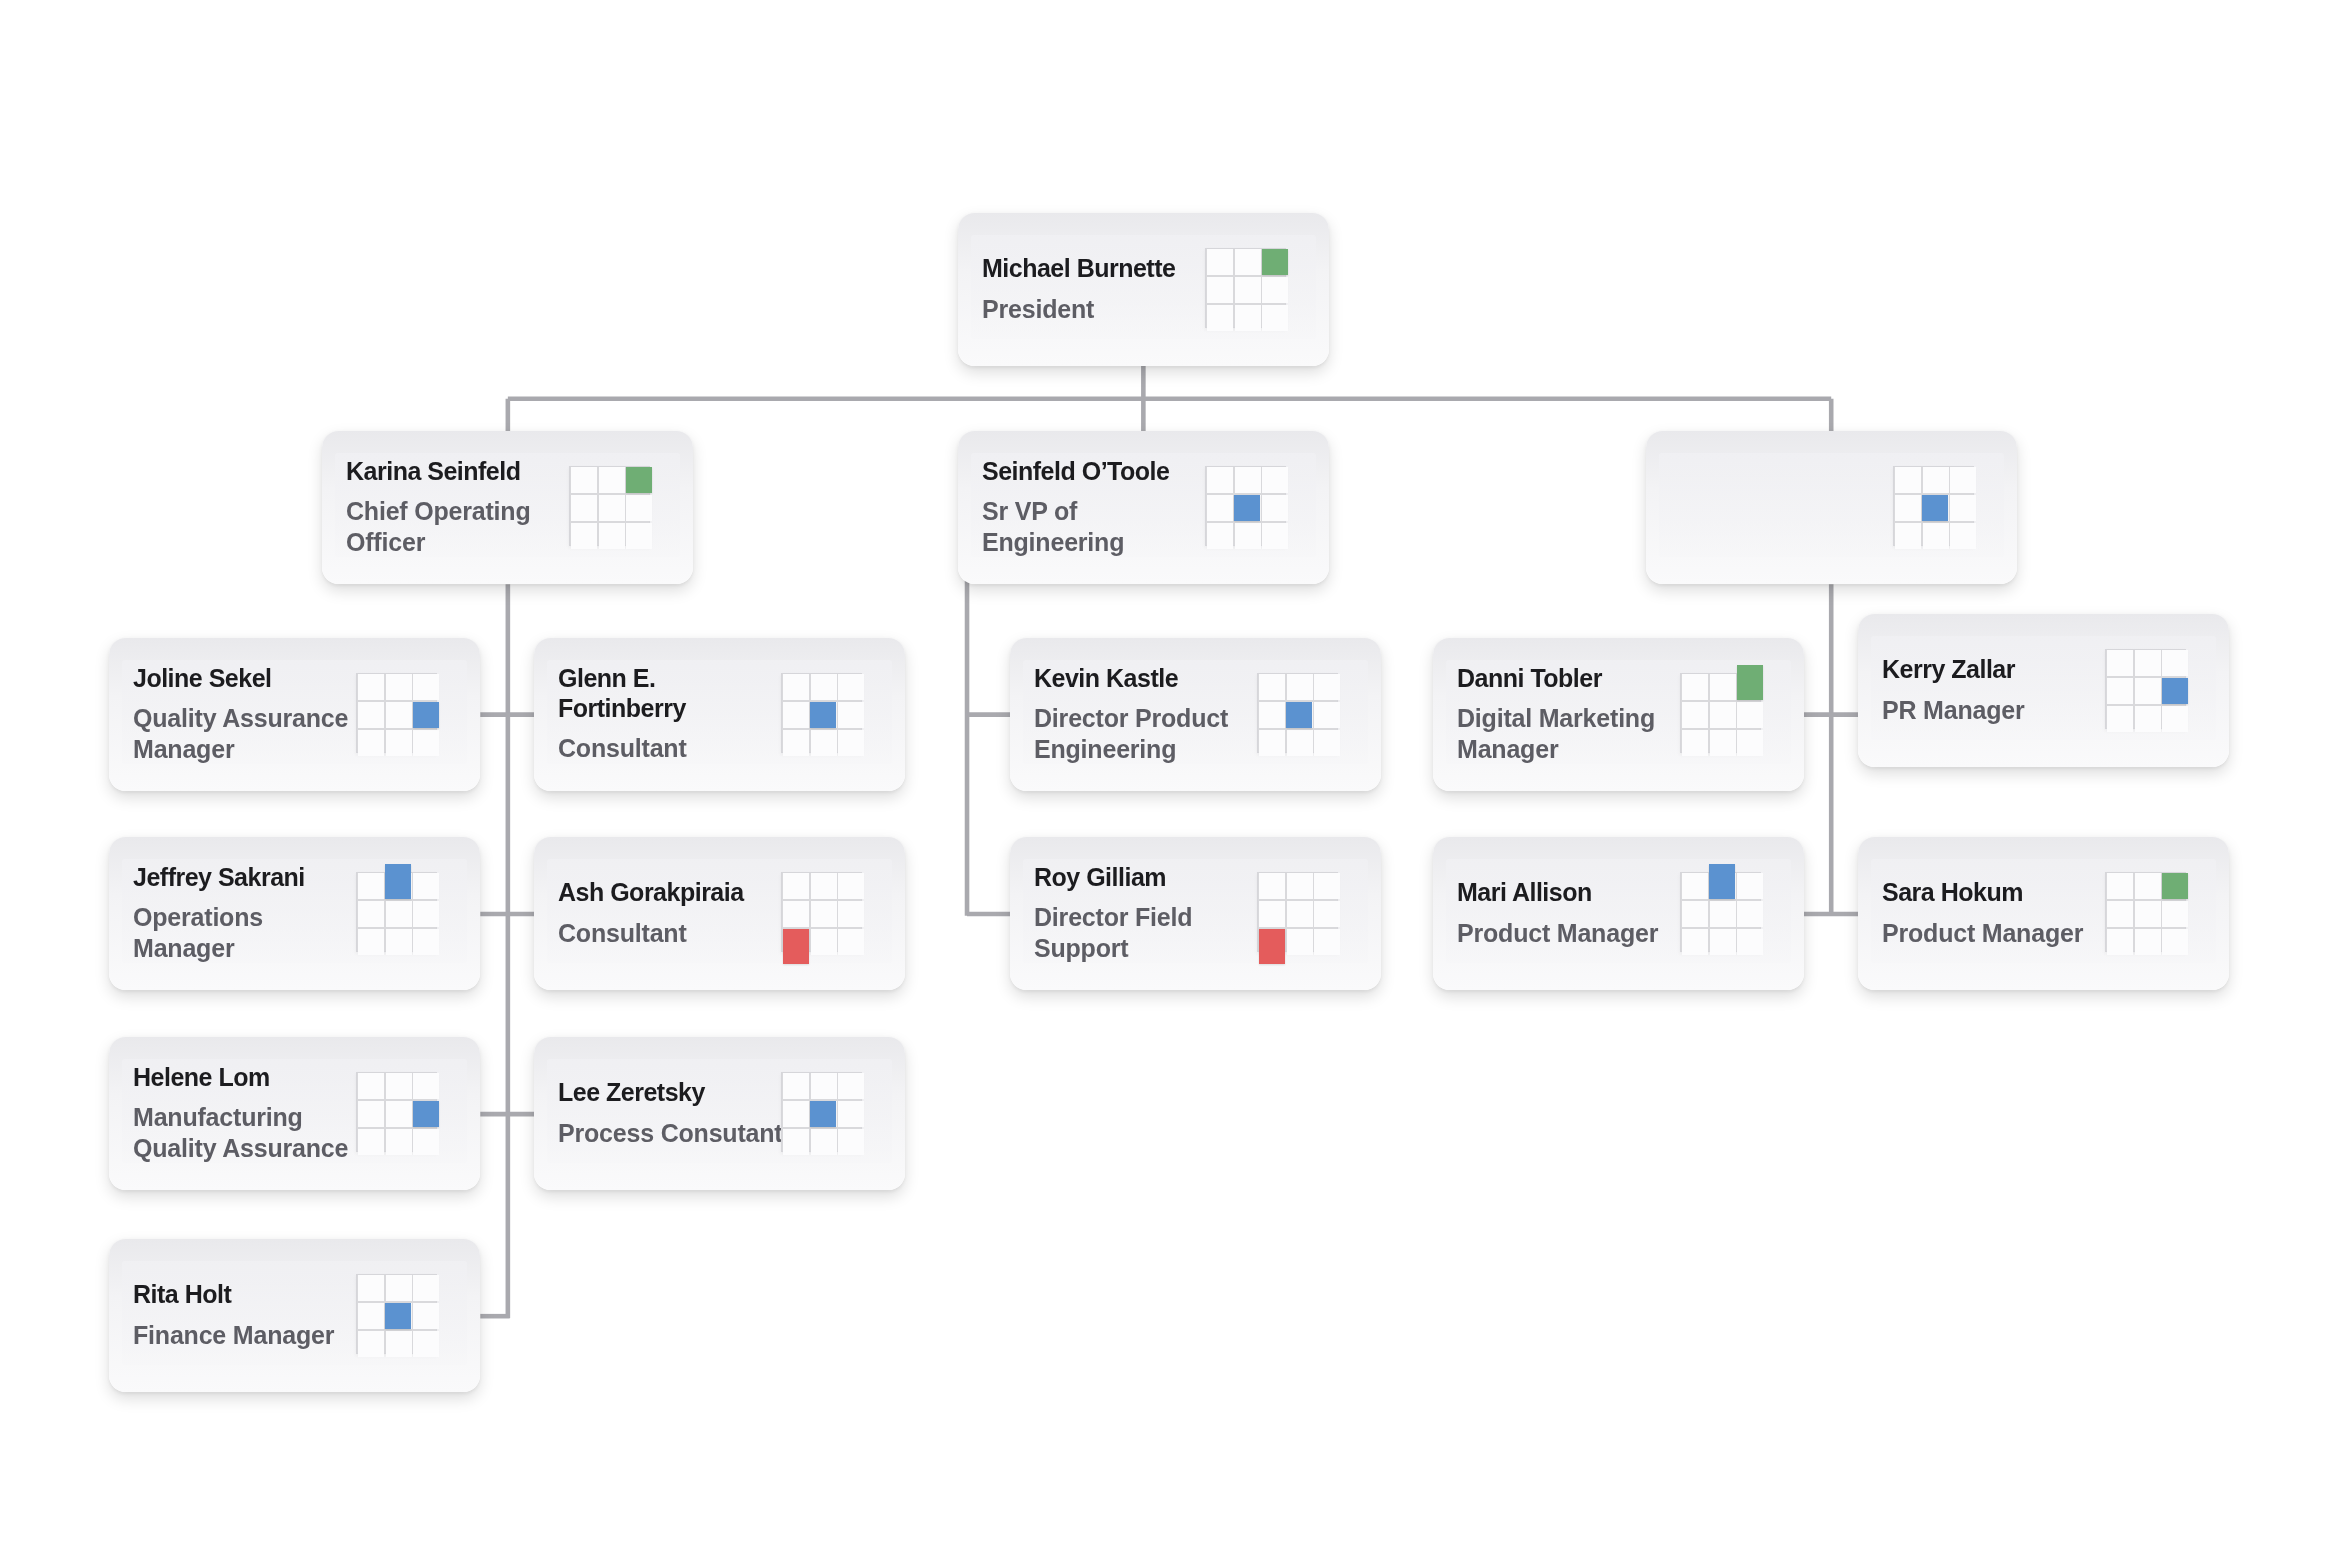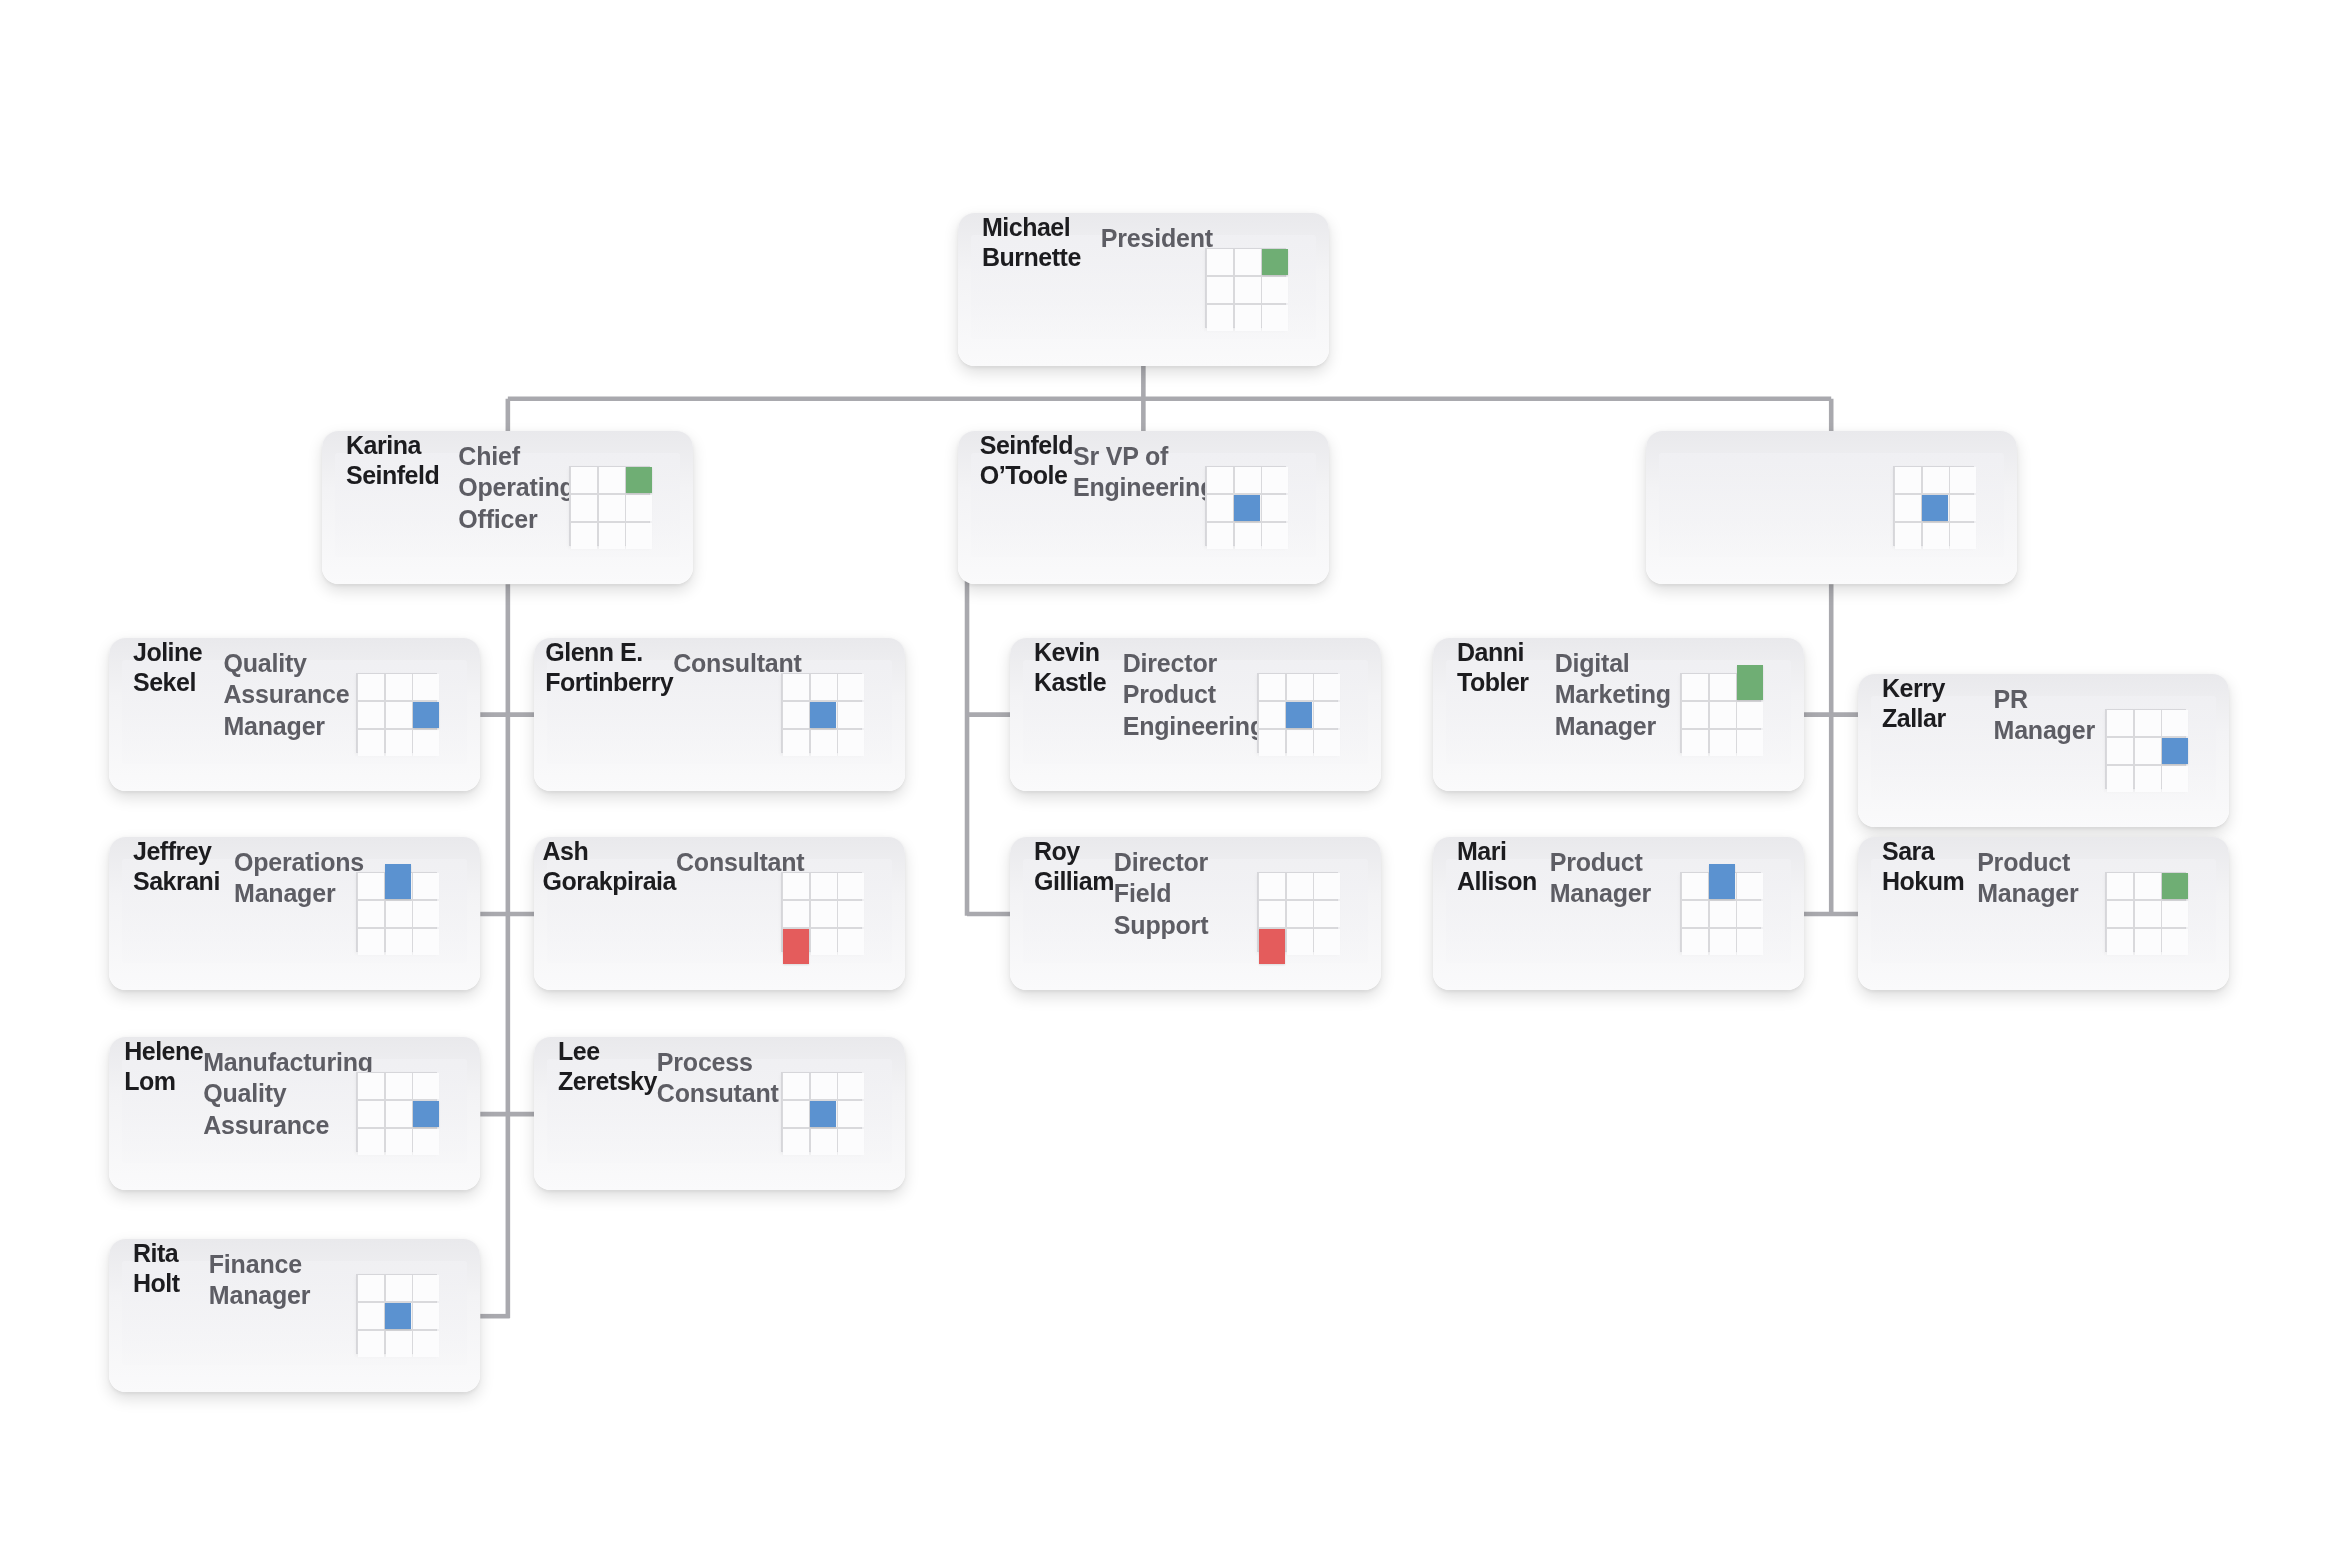--- a/index.html
+++ b/index.html
@@ -32,21 +32,21 @@
     position: absolute;
     left: 13px; right: 13px; top: 22px; bottom: 27.5px;
     background: linear-gradient(180deg, rgba(240,240,243,0.95), rgba(246,246,248,0.55));
     border-radius: 2.8px;
   }
   .text {
     position: absolute;
     left: 24px; top: 0; bottom: 0;
     width: 231px;
     display: flex;
-    flex-direction: row;
+    flex-direction: column;
     justify-content: center;
   }
   .name {
     font-size: 25px;
     font-weight: 700;
     color: #1c1c1f;
     letter-spacing: -0.5px;
     line-height: 1.18;
     white-space: pre-line;
   }
@@ -423,21 +423,21 @@
           <div class="cell"></div>
           <div class="cell"></div>
           <div class="cell"></div>
           <div class="cell"></div>
           <div class="cell"></div>
         </div>
         <div class="marker" style="left: 57px; top: -7.3px; height: 35px; background: rgb(111, 174, 116);"></div>
       </div>
   </div>
 
-  <div class="card" style="left:1858px;top:674px;">
+  <div class="card" style="left:1858px;top:614px;">
     <div class="sheet"></div>
     <div class="text">
       <div class="name">Kerry Zallar</div>
       <div class="title">PR Manager</div>
     </div>
     <div class="grid-wrap">
         <div class="grid">
           <div class="cell"></div>
           <div class="cell"></div>
           <div class="cell"></div>

